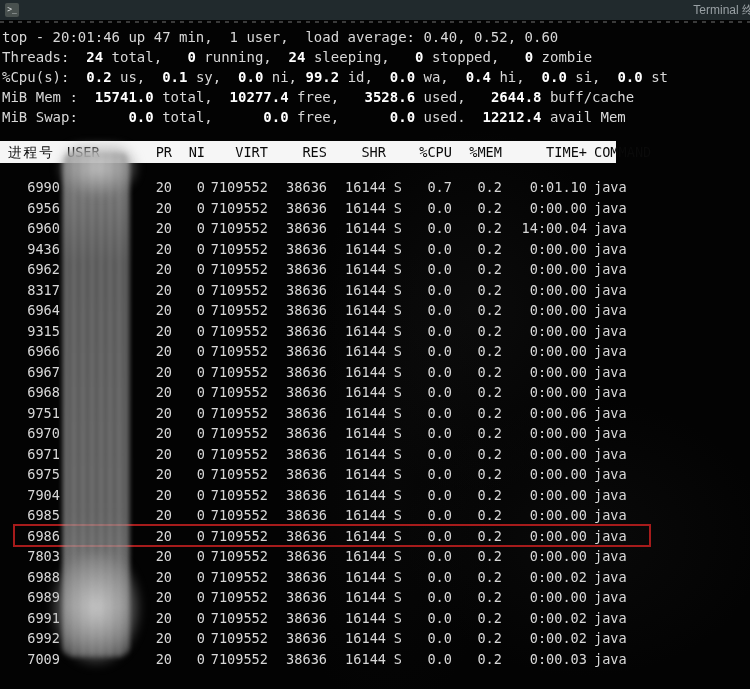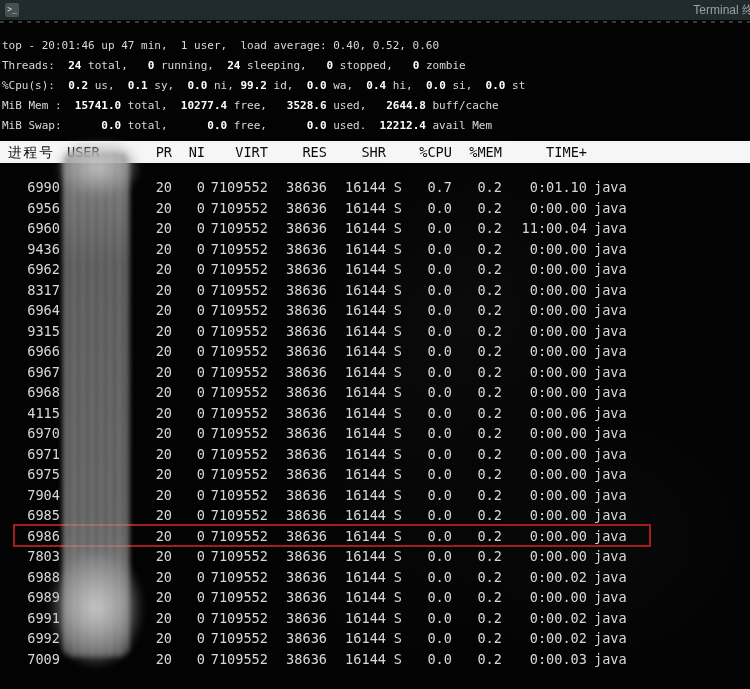--- a/index.html
+++ b/index.html
@@ -33,37 +33,37 @@
   
   .bgfx{
     position:absolute;inset:0;pointer-events:none;
     background:
       radial-gradient(ellipse 220px 260px at 63% 45%, rgba(60,60,60,0.14), rgba(0,0,0,0) 70%),
       radial-gradient(ellipse 260px 200px at 78% 78%, rgba(55,55,55,0.12), rgba(0,0,0,0) 70%),
       radial-gradient(ellipse 150px 320px at 52% 70%, rgba(45,45,45,0.10), rgba(0,0,0,0) 75%);
   }
   
   .summary{
-    position:absolute;top:36px;left:2px;
-    font-size:11px;line-height:20px;white-space:pre;
+    position:absolute;top:27px;left:2px;
+    font-size:14px;line-height:20px;white-space:pre;
     color:var(--text,#d8d8d8);
   }
   .summary .b{font-weight:bold;color:var(--bold,#ffffff);text-align:right;}
   
   .trow{
     display:grid;
     grid-template-columns:52px 70px 42px 33px 63px 59px 59px 16px 50px 50px 85px auto;
     padding-left:8px;box-sizing:border-box;width:750px;
     font-size:13.6px;white-space:pre;
   }
   .trow .r{text-align:right;}
   .trow .l{text-align:left;}
   .trow .cmd{padding-left:7px;}
   .thead{
-    position:absolute;top:141px;left:0;width:750px;height:22px;line-height:22px;
+    position:absolute;top:141px;left:0;width:616px;height:22px;line-height:22px;
     background:var(--header-bg,#f6f6f6);color:var(--header-fg,#0a0a0a);
   }
   .thead .pid{letter-spacing:2px;}
   .thead .user{padding-left:7px;}
   .rows{position:absolute;top:177px;left:0;width:750px;color:var(--text,#d8d8d8);}
   .row{height:20.5px;line-height:20.5px;position:relative;}
   .hlbox{
     position:absolute;left:13px;right:99px;top:-2px;bottom:-1px;
     border:2px solid var(--hl,#a61b1b);pointer-events:none;
   }
@@ -108,20 +108,21 @@
     <span class="l user">USER</span>
     <span class="r">PR</span>
     <span class="r">NI</span>
     <span class="r">VIRT</span>
     <span class="r">RES</span>
     <span class="r">SHR</span>
     <span class="r"></span>
     <span class="r">%CPU</span>
     <span class="r">%MEM</span>
     <span class="r">TIME+</span>
+    <span class="l cmd">COMMAND</span>
   </div>
 
   <div class="rows" id="rows">
       <div class="trow row">
       <span class="r">6990</span>
       <span class="l"></span>
       <span class="r">20</span>
       <span class="r">0</span>
       <span class="r">7109552</span>
       <span class="r">38636</span>
@@ -150,21 +151,21 @@
       <span class="r">6960</span>
       <span class="l"></span>
       <span class="r">20</span>
       <span class="r">0</span>
       <span class="r">7109552</span>
       <span class="r">38636</span>
       <span class="r">16144</span>
       <span class="r">S</span>
       <span class="r">0.0</span>
       <span class="r">0.2</span>
-      <span class="r">11:00.04</span>
+      <span class="r">14:00.04</span>
       <span class="l cmd">java</span>
     </div>
       <div class="trow row">
       <span class="r">9436</span>
       <span class="l"></span>
       <span class="r">20</span>
       <span class="r">0</span>
       <span class="r">7109552</span>
       <span class="r">38636</span>
       <span class="r">16144</span>
@@ -266,21 +267,21 @@
       <span class="r">7109552</span>
       <span class="r">38636</span>
       <span class="r">16144</span>
       <span class="r">S</span>
       <span class="r">0.0</span>
       <span class="r">0.2</span>
       <span class="r">0:00.00</span>
       <span class="l cmd">java</span>
     </div>
       <div class="trow row">
-      <span class="r">4115</span>
+      <span class="r">9751</span>
       <span class="l"></span>
       <span class="r">20</span>
       <span class="r">0</span>
       <span class="r">7109552</span>
       <span class="r">38636</span>
       <span class="r">16144</span>
       <span class="r">S</span>
       <span class="r">0.0</span>
       <span class="r">0.2</span>
       <span class="r">0:00.06</span>

